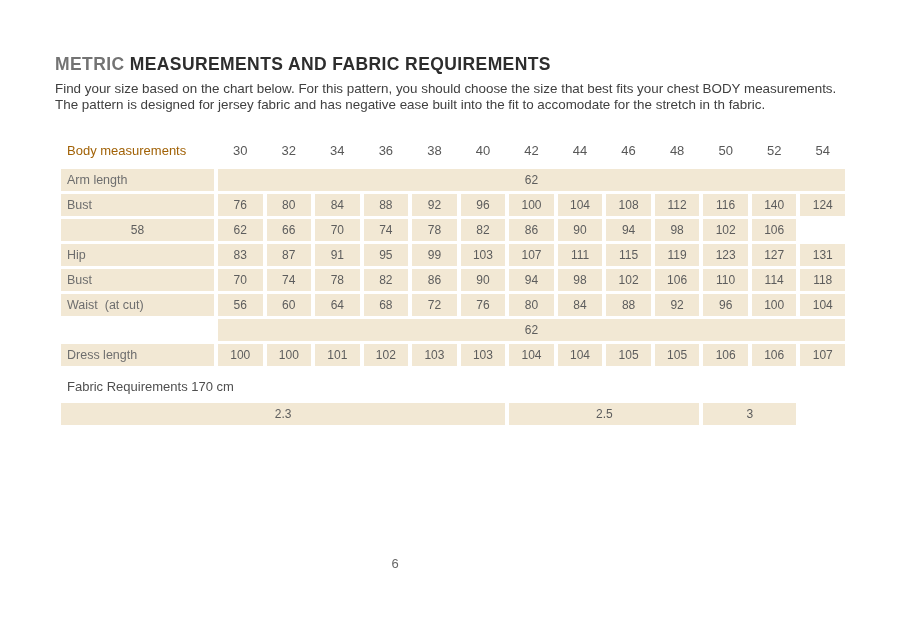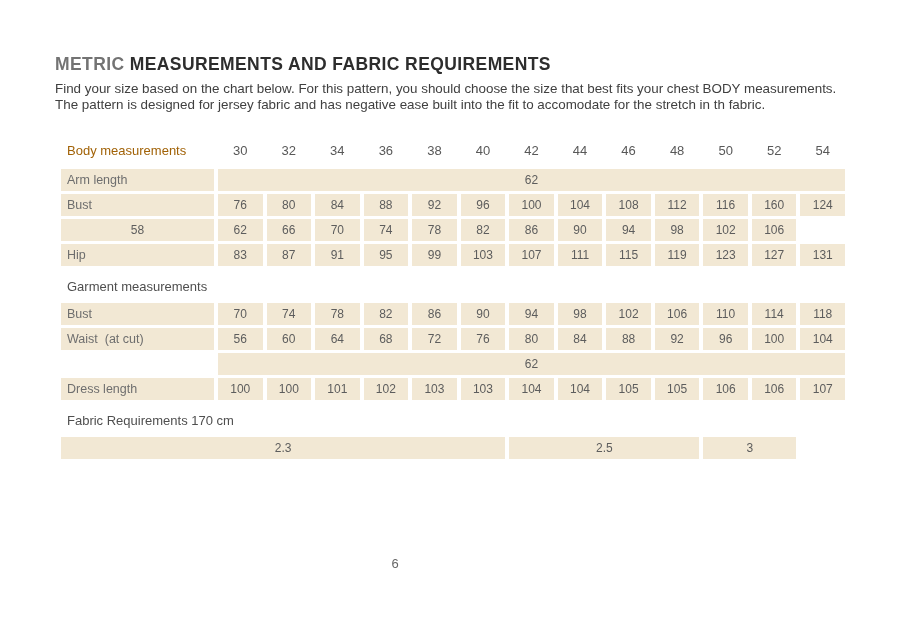--- a/index.html
+++ b/index.html
@@ -90,21 +90,21 @@
         <div class="cell">80</div>
         <div class="cell">84</div>
         <div class="cell">88</div>
         <div class="cell">92</div>
         <div class="cell">96</div>
         <div class="cell">100</div>
         <div class="cell">104</div>
         <div class="cell">108</div>
         <div class="cell">112</div>
         <div class="cell">116</div>
-        <div class="cell">160</div>
+        <div class="cell">140</div>
         <div class="cell">124</div>
       </div>
       <div class="grid-row">
         <div class="cell">58</div>
         <div class="cell">62</div>
         <div class="cell">66</div>
         <div class="cell">70</div>
         <div class="cell">74</div>
         <div class="cell">78</div>
         <div class="cell">82</div>
@@ -123,23 +123,20 @@
         <div class="cell">95</div>
         <div class="cell">99</div>
         <div class="cell">103</div>
         <div class="cell">107</div>
         <div class="cell">111</div>
         <div class="cell">115</div>
         <div class="cell">119</div>
         <div class="cell">123</div>
         <div class="cell">127</div>
         <div class="cell">131</div>
-      </div>
-      <div class="section-row">
-        <div class="section-label">Garment measurements</div>
       </div>
       <div class="grid-row">
         <div class="label-cell">Bust</div>
         <div class="cell">70</div>
         <div class="cell">74</div>
         <div class="cell">78</div>
         <div class="cell">82</div>
         <div class="cell">86</div>
         <div class="cell">90</div>
         <div class="cell">94</div>

